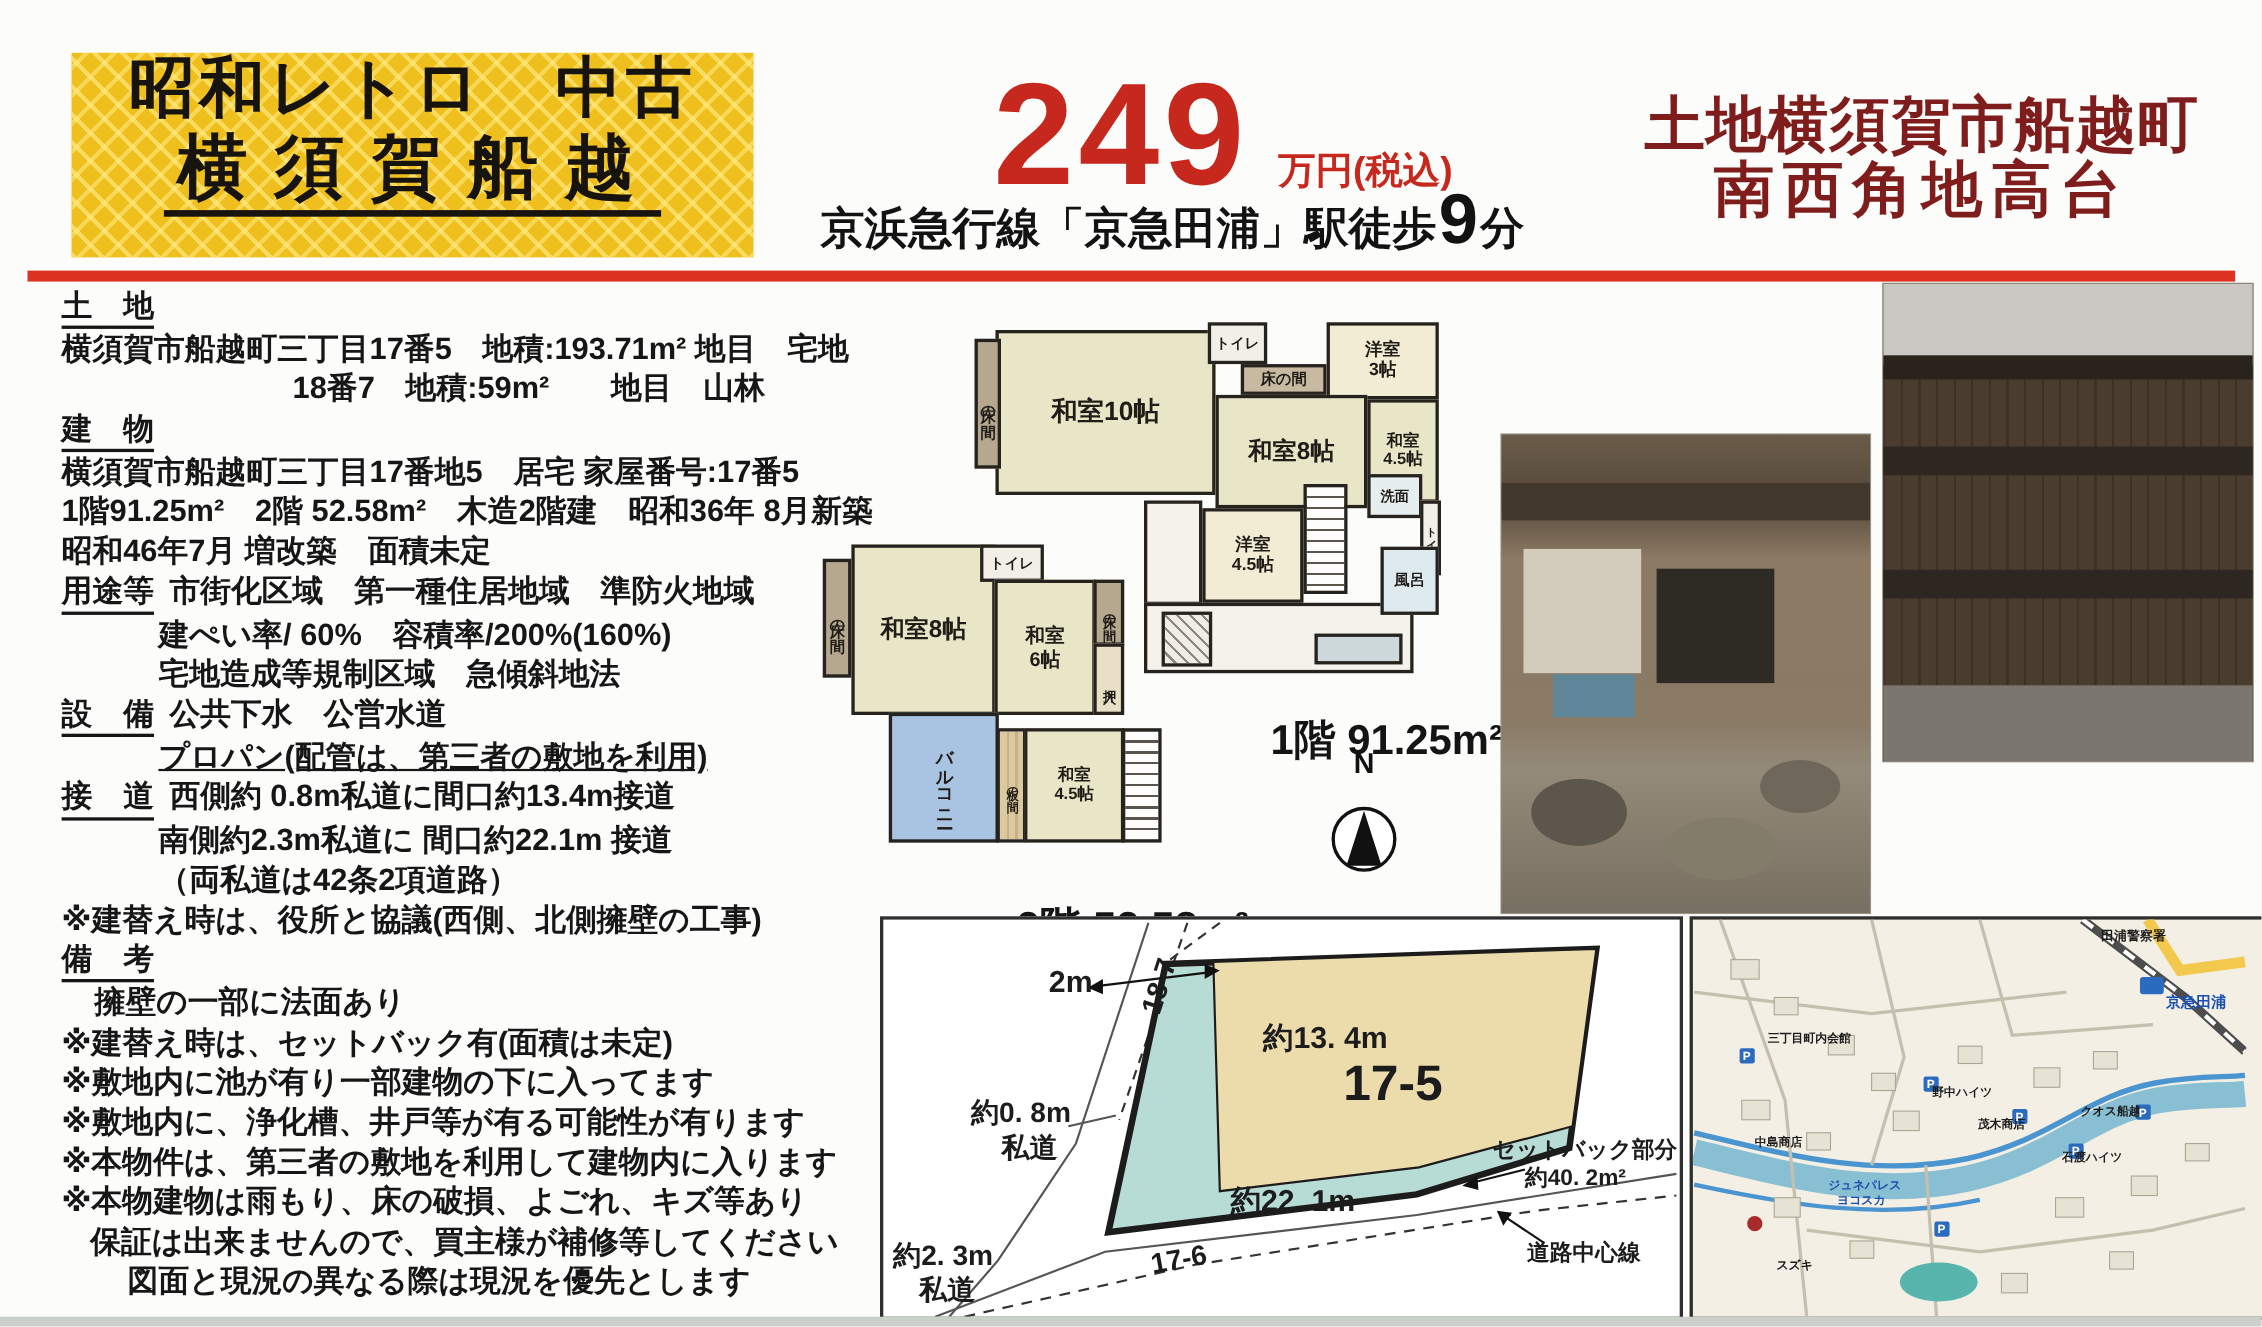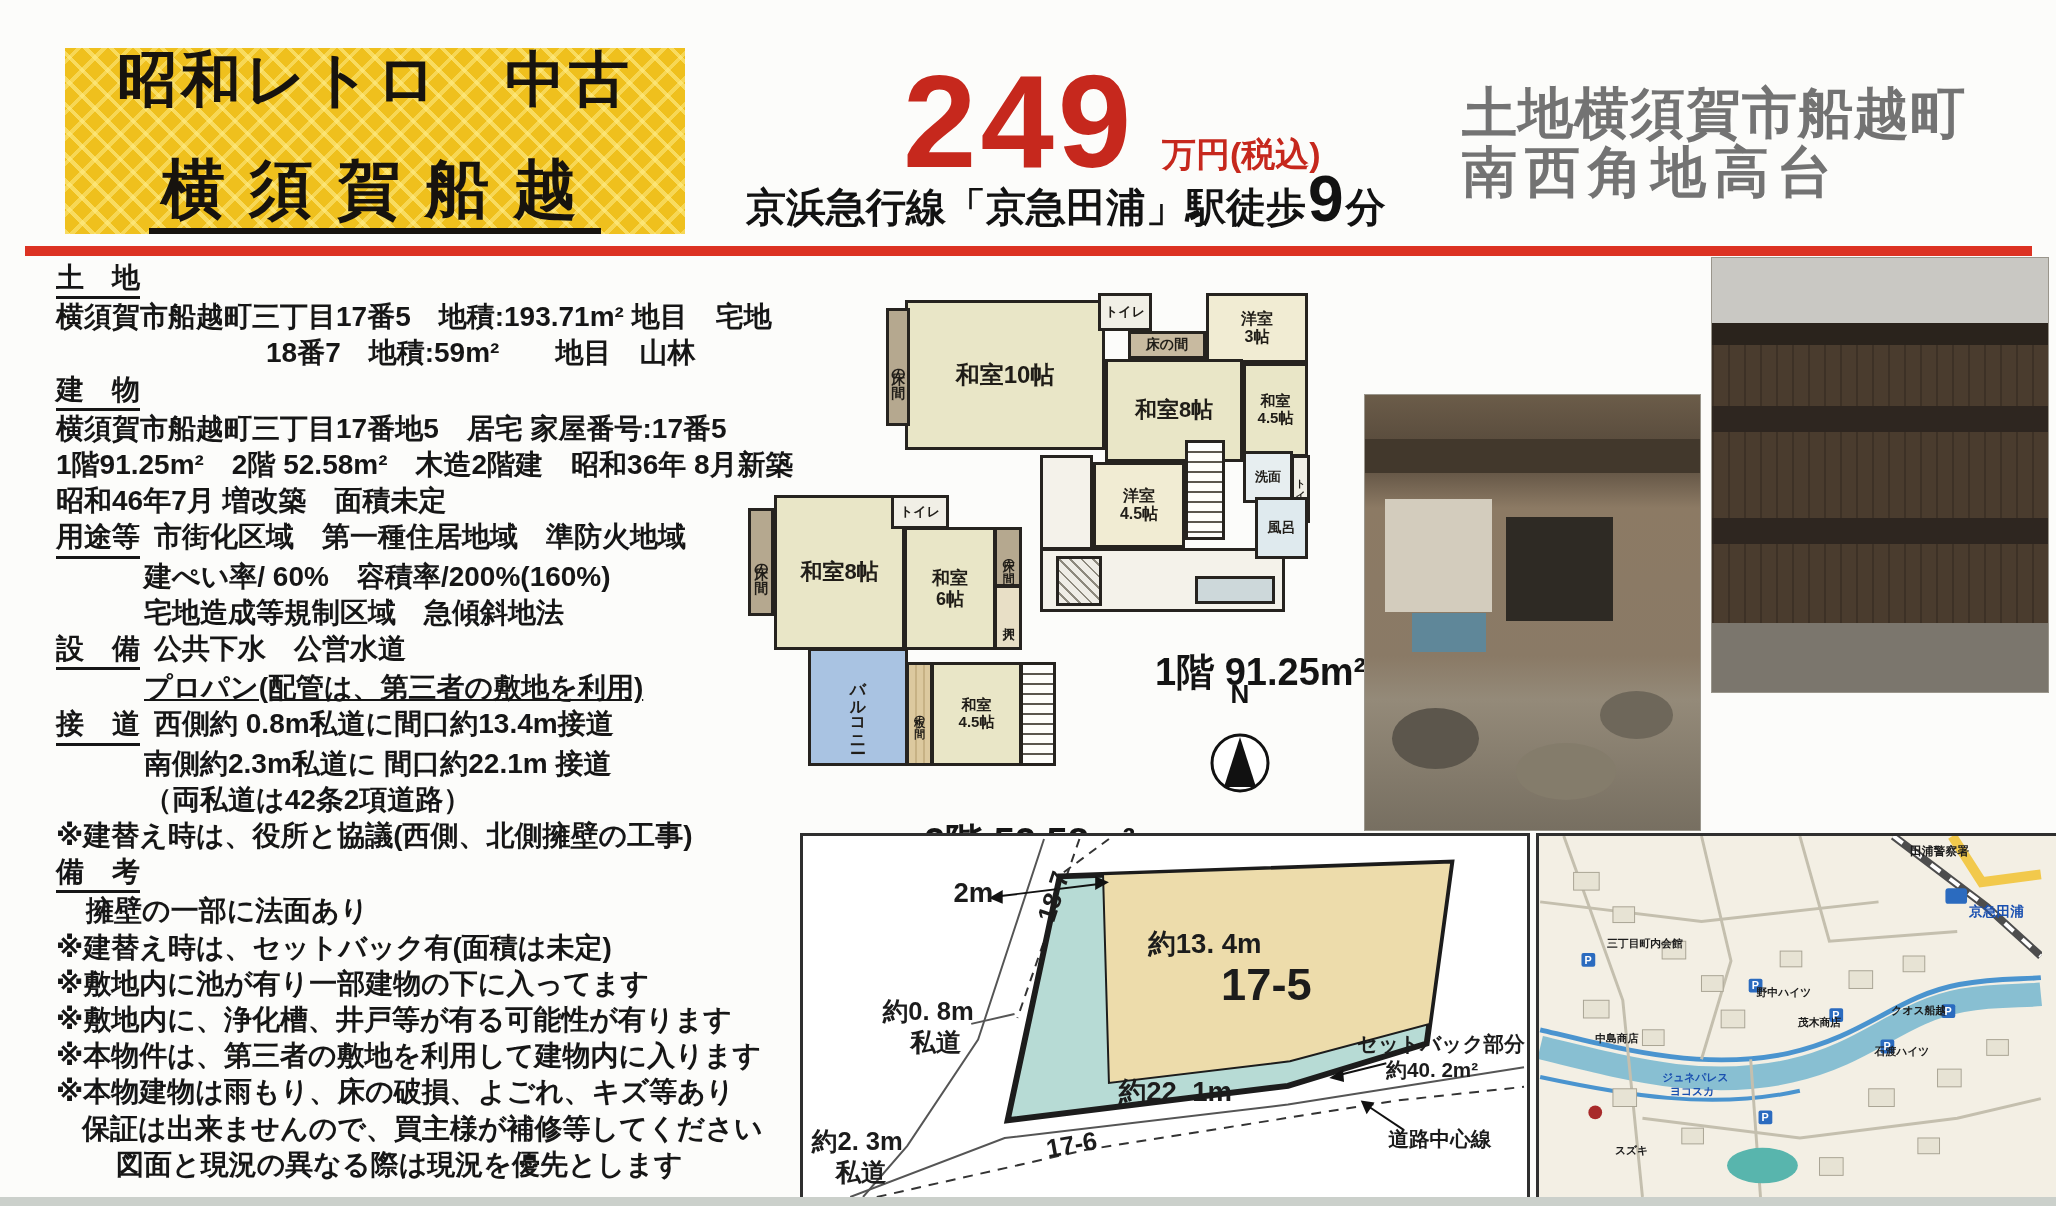--- a/index.html
+++ b/index.html
@@ -4,32 +4,32 @@
 <style>
   html,body{margin:0;padding:0;background:#e8e8e8;}
   #page{position:relative;width:2056px;height:1206px;background:#fcfcfa;overflow:hidden;
         font-family:"Liberation Sans","DejaVu Sans",sans-serif;color:#1a1a1a;}
   
   .banner{position:absolute;left:65px;top:48px;width:620px;height:186px;
     background:
       repeating-linear-gradient(45deg, rgba(255,238,140,.6) 0 4px, rgba(255,238,140,0) 4px 18px),
       repeating-linear-gradient(-45deg, rgba(255,238,140,.5) 0 4px, rgba(255,238,140,0) 4px 18px),
       #efc01d;
-    display:flex;flex-direction:column;align-items:center;justify-content:space-between;}
+    display:flex;flex-direction:column;align-items:center;justify-content:flex-start;}
   .banner .l1{font-size:60px;font-weight:900;letter-spacing:4px;color:#17130e;line-height:1.05;}
   .banner .l2{font-size:64px;font-weight:900;letter-spacing:24px;color:#17130e;line-height:1.05;
               border-bottom:6px solid #17130e;padding:2px 0 5px 0;margin-top:6px;text-indent:12px;}
   
   .price-big{position:absolute;left:903px;top:56px;font-size:132px;font-weight:800;color:#c6281d;
              letter-spacing:4px;line-height:1;}
   .price-unit{position:absolute;left:1162px;top:132px;font-size:34px;font-weight:800;color:#c6281d;}
   .access{position:absolute;left:746px;top:162px;display:flex;align-items:baseline;font-weight:700;color:#121212;white-space:nowrap;}
   .access .pre,.access .suf{font-size:40px;}
   .access .min{font-size:64px;margin:0 2px;}
-  .headline{position:absolute;left:1462px;top:84px;width:570px;font-weight:900;color:#737373;line-height:1.07;}
+  .headline{position:absolute;left:1462px;top:84px;width:570px;text-align:center;font-weight:900;color:#7f1d1d;line-height:1.07;}
   .headline .h1{font-size:55px;letter-spacing:1px;}
   .headline .h2{font-size:55px;letter-spacing:8px;}
   .red-rule{position:absolute;left:25px;top:246px;width:2007px;height:10px;background:#dc3222;}
   
   .details{position:absolute;left:56px;top:260px;width:790px;font-size:28px;font-weight:600;
            line-height:36.2px;color:#161616;}
   .dline{white-space:nowrap;}
   .dhead{display:inline-block;border-bottom:3px solid #161616;margin-right:14px;}
   
   .plans{position:absolute;left:0;top:0;width:2056px;height:1206px;pointer-events:none;}
@@ -140,21 +140,21 @@
       <div class="room" style="left: 1098px; top: 293px; width: 54px; height: 38px; background: rgb(241, 239, 230); font-size: 13px;">トイレ</div>
       <div class="room" style="left: 1128px; top: 331px; width: 78px; height: 28px; background: rgb(200, 186, 160); font-size: 14px;">床の間</div>
       <div class="room" style="left: 1206px; top: 293px; width: 102px; height: 70px; background: rgb(241, 236, 211); font-size: 16px;">洋室
 3帖</div>
       <div class="room" style="left: 1105px; top: 359px; width: 138px; height: 103px; font-size: 22px;">和室8帖</div>
       <div class="room" style="left: 1243px; top: 363px; width: 65px; height: 94px; font-size: 15px;">和室
 4.5帖</div>
       <div class="room" style="left: 1093px; top: 462px; width: 92px; height: 86px; background: rgb(241, 236, 211); font-size: 16px;">洋室
 4.5帖</div>
       <div class="room hatch-steps" style="left: 1185px; top: 440px; width: 40px; height: 100px; font-size: 20px;"></div>
-      <div class="room" style="left: 1243px; top: 451px; width: 50px; height: 52px; background: rgb(231, 238, 240); font-size: 13px;">洗面</div>
+      <div class="room" style="left: 1243px; top: 431px; width: 50px; height: 40px; background: rgb(231, 238, 240); font-size: 13px;">洗面</div>
       <div class="room vert" style="left: 1291px; top: 455px; width: 19px; height: 68px; background: rgb(241, 239, 230); font-size: 10px;">トイレ</div>
       <div class="room" style="left: 1255px; top: 497px; width: 53px; height: 62px; background: rgb(223, 234, 238); font-size: 14px;">風呂</div>
       <div class="room hatch-diag" style="left: 1056px; top: 556px; width: 46px; height: 50px; font-size: 20px;"></div>
       <div class="room" style="left: 1195px; top: 576px; width: 80px; height: 28px; background: rgb(205, 216, 218); font-size: 20px;"></div>
       <div class="room" style="left: 774px; top: 495px; width: 131px; height: 155px; font-size: 22px;">和室8帖</div>
       <div class="room vert" style="left: 748px; top: 508px; width: 26px; height: 108px; background: rgb(181, 168, 143); font-size: 14px;">床の間</div>
       <div class="room" style="left: 891px; top: 495px; width: 58px; height: 34px; background: rgb(241, 239, 230); font-size: 13px;">トイレ</div>
       <div class="room" style="left: 904px; top: 527px; width: 92px; height: 123px; font-size: 18px;">和室
 6帖</div>
       <div class="room vert" style="left: 994px; top: 527px; width: 28px; height: 60px; background: rgb(181, 168, 143); font-size: 12px;">床の間</div>

